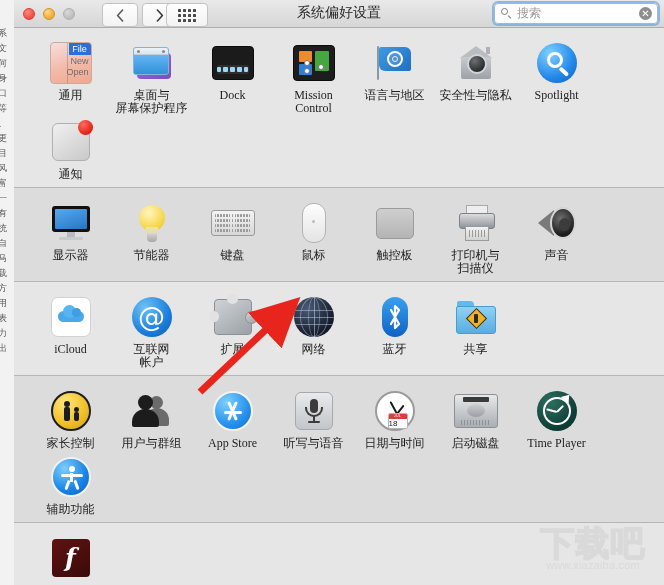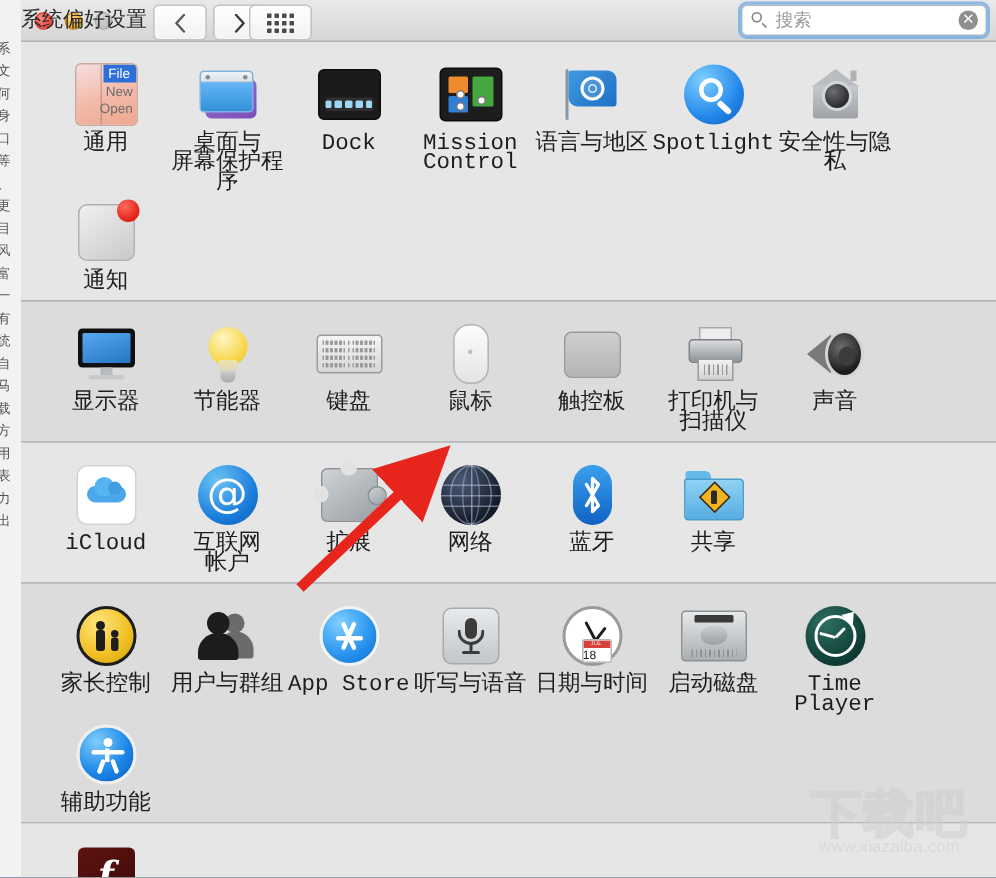--- a/index.html
+++ b/index.html
@@ -58,21 +58,21 @@
     position:absolute;left:152px;top:3px;
     width:40px;height:22px;border-radius:4px;
     background:linear-gradient(to bottom,#fefefe,#f3f3f3);
     border:1px solid #c3c3c3;
     display:flex;align-items:center;justify-content:center;
   }
   .dots{display:grid;grid-template-columns:repeat(4,3px);grid-template-rows:repeat(3,3px);gap:2px;}
   .dots i{display:block;width:3px;height:3px;background:#4a4a4a;border-radius:.5px;}
 
   .win-title{
-    position:absolute;left:0;right:0;top:4px;
+    position:absolute;left:0;right:0;top:4px;text-align:center;
     font-size:14px;color:#2b2b2b;
     font-family:"DejaVu Sans",sans-serif;
     pointer-events:none;
   }
 
   .searchwrap{
     position:absolute;right:6px;top:3px;width:164px;height:21px;
     border-radius:4px;
     box-shadow:0 0 0 2px rgba(107,170,233,.75);
   }
@@ -90,21 +90,21 @@
     margin-left:5px;font-size:12px;color:#9b9b9b;
     font-family:"DejaVu Sans",sans-serif;flex:1;
   }
   .clearbtn{
     margin-right:5px;width:13px;height:13px;border-radius:50%;
     background:#8e8e8e;color:#fff;font-size:10px;line-height:13px;
     text-align:center;flex:none;font-family:"Liberation Sans",sans-serif;
   }
 
   
-  .content{position:relative;width:650px;height:391px;background:#0c4a6e;}
+  .content{position:relative;width:650px;height:391px;background:#8b5cf6;}
   .rowgroup{position:relative;box-sizing:border-box;}
   .rowgroup.alt{background:#dcdcdc;}
   .rowgroup.plain{background:#e6e6e6;}
   .rowsep{border-bottom:1px solid #b6b6b6;}
 
   .grid{
     display:flex;flex-wrap:wrap;
     padding:8px 16px 6px 16px;
     box-sizing:border-box;
   }
@@ -112,22 +112,22 @@
     width:77px;margin:0 2px;
     display:flex;flex-direction:column;align-items:center;
     padding-top:4px;
   }
   .iconbox{
     width:46px;height:46px;position:relative;
     display:flex;align-items:center;justify-content:center;
   }
   .label{
     margin-top:3px;text-align:center;
-    font-size:15px;line-height:13px;color:#1d1d1d;
-    font-family:Liberation Mono, monospace;
+    font-size:12px;line-height:13px;color:#1d1d1d;
+    font-family:Liberation Serif, serif;
     width:82px;
   }
 
   
   .ic-general{width:40px;height:40px;border-radius:4px;overflow:hidden;
     background:linear-gradient(160deg,#f6dede 0%,#f3b9a8 55%,#eea88f 100%);
     border:1px solid #cfa99b;position:relative;}
   .ic-general .filetab{position:absolute;right:0;top:0;width:22px;height:12px;background:#2d6fd8;color:#fff;font-size:9px;line-height:12px;text-align:center;font-family:"Liberation Sans",sans-serif;}
   .ic-general .mrow{position:absolute;right:2px;font-size:9px;color:#6d6d6d;font-family:"Liberation Sans",sans-serif;}
   .ic-general .m1{top:13px;}
@@ -467,38 +467,38 @@
                 <div class="pole"></div>
                   <div class="cloth"></div>
                   <div class="emblem"></div>
               </div>
             </div>
             <div class="label">语言与地区</div>
           </div>
 
           <div class="cell">
             <div class="iconbox">
-              <div class="ic-spot">
-                <div class="ring"></div>
-                  <div class="hand"></div>
-              </div>
-            </div>
-            <div class="label">Spotlight</div>
-          </div>
-
-          <div class="cell">
-            <div class="iconbox">
               <div class="ic-sec">
                 <div class="chim"></div>
                   <div class="roof"></div>
                   <div class="walls"></div>
                   <div class="dial"></div>
               </div>
             </div>
             <div class="label">安全性与隐私</div>
+          </div>
+
+          <div class="cell">
+            <div class="iconbox">
+              <div class="ic-spot">
+                <div class="ring"></div>
+                  <div class="hand"></div>
+              </div>
+            </div>
+            <div class="label">Spotlight</div>
           </div>
 
           <div class="cell">
             <div class="iconbox">
               <div class="ic-notif">
                 <span class="badge"></span>
               </div>
             </div>
             <div class="label">通知</div>
           </div>

